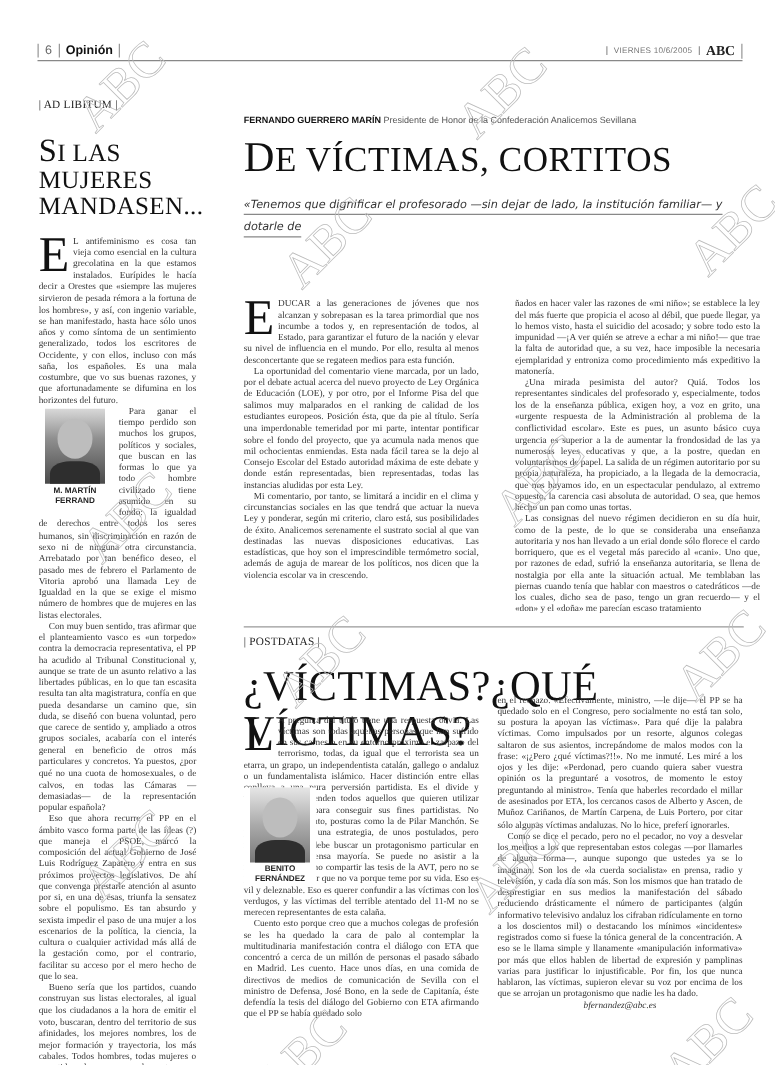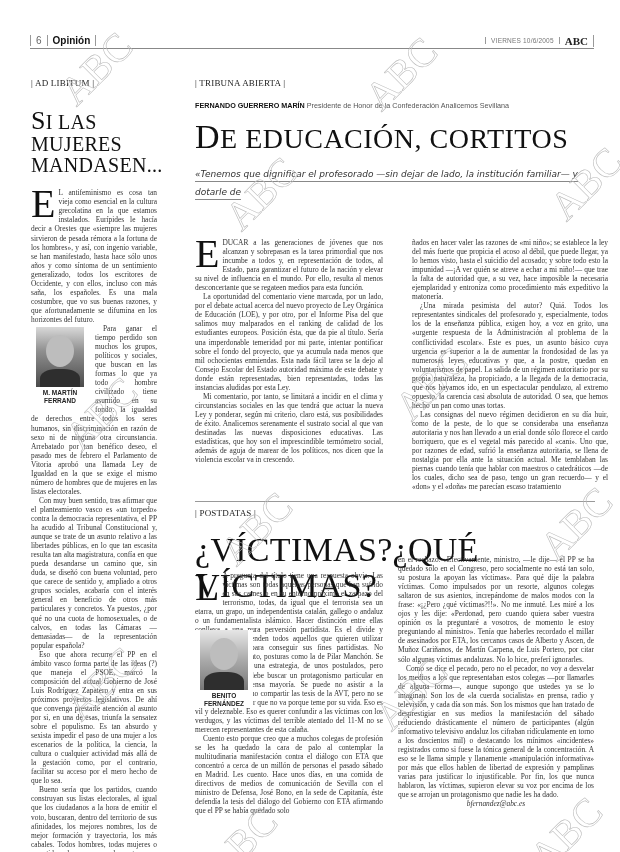--- a/index.html
+++ b/index.html
@@ -58,27 +58,26 @@
       <div class="cap"><span>M. MARTÍN</span><br><span>FERRAND</span></div>
     </div>
     <p>Para ganar el tiempo perdido son muchos los grupos, políticos y sociales, que buscan en las formas lo que ya todo hombre civilizado tiene asumido en su fondo: la igualdad de derechos entre todos los seres humanos, sin discriminación en razón de sexo ni de ninguna otra circunstancia. Arrebatado por tan benéfico deseo, el pasado mes de febrero el Parlamento de Vitoria aprobó una llamada Ley de Igualdad en la que se exige el mismo número de hombres que de mujeres en las listas electorales.</p>
     <p>Con muy buen sentido, tras afirmar que el planteamiento vasco es «un torpedo» contra la democracia representativa, el PP ha acudido al Tribunal Constitucional y, aunque se trate de un asunto relativo a las libertades públicas, en lo que tan escasita resulta tan alta magistratura, confía en que pueda desandarse un camino que, sin duda, se diseñó con buena voluntad, pero que carece de sentido y, ampliado a otros grupos sociales, acabaría con el interés general en beneficio de otros más particulares y concretos. Ya puestos, ¿por qué no una cuota de homosexuales, o de calvos, en todas las Cámaras —demasiadas— de la representación popular española?</p>
     <p>Eso que ahora recurre el PP en el ámbito vasco forma parte de las ideas (?) que maneja el PSOE, marcó la composición del actual Gobierno de José Luis Rodríguez Zapatero y entra en sus próximos proyectos legislativos. De ahí que convenga prestarle atención al asunto por si, en una de esas, triunfa la sensatez sobre el populismo. Es tan absurdo y sexista impedir el paso de una mujer a los escenarios de la política, la ciencia, la cultura o cualquier actividad más allá de la gestación como, por el contrario, facilitar su acceso por el mero hecho de que lo sea.</p>
     <p>Bueno sería que los partidos, cuando construyan sus listas electorales, al igual que los ciudadanos a la hora de emitir el voto, buscaran, dentro del territorio de sus afinidades, los mejores nombres, los de mejor formación y trayectoria, los más cabales. Todos hombres, todas mujeres o repartidos los unos y los otros en cualquier proporción. Hay que cambiarle el tiempo verbal a la jota de Gigantes y Cabezudos —«si las mujeres mandasen...»—; pero, como en todo, sin fanatismo y sin prisas. A ser posible, con talento.</p>
   </div>
 </div>
 
 <div class="abs" style="left:195px; top:78px; width:400px;">
-  <div class="section-label">| TRIBUNA ABIERTA |</div>
   <div class="byline" style="margin-top:13px;">
     <b>FERNANDO GUERRERO MARÍN</b>
     <span>Presidente de Honor de la Confederación Analicemos Sevillana</span>
   </div>
   <h1 class="headline" style="font-size:28px; margin-top:9px; letter-spacing:0.5px;">
-    <span style="font-size:34px;">D</span><span>E EDUCACIÓN, CORTITOS</span>
+    <span style="font-size:34px;">D</span><span>E VÍCTIMAS, CORTITOS</span>
   </h1>
   <div class="pullquote" style="margin-top:10px; width:410px;">
     <div><span class="ln">«Tenemos que dignificar el profesorado —sin dejar de lado, la institución familiar— y dotarle de</span></div>
   </div>
 </div>
 
 <div class="abs body-text" style="left:195px; top:238px; width:188px;">
   <p class="first"><span class="dropcap">E</span><span>DUCAR a las generaciones de jóvenes que nos alcanzan y sobrepasan es la tarea primordial que nos incumbe a todos y, en representación de todos, al Estado, para garantizar el futuro de la nación y elevar su nivel de influencia en el mundo. Por ello, resulta al menos desconcertante que se regateen medios para esta función.</span></p>
   <p>La oportunidad del comentario viene marcada, por un lado, por el debate actual acerca del nuevo proyecto de Ley Orgánica de Educación (LOE), y por otro, por el Informe Pisa del que salimos muy malparados en el ranking de calidad de los estudiantes europeos. Posición ésta, que da pie al título. Sería una imperdonable temeridad por mi parte, intentar pontificar sobre el fondo del proyecto, que ya acumula nada menos que mil ochocientas enmiendas. Esta nada fácil tarea se la dejo al Consejo Escolar del Estado autoridad máxima de este debate y donde están representadas, bien representadas, todas las instancias aludidas por esta Ley.</p>
   <p>Mi comentario, por tanto, se limitará a incidir en el clima y circunstancias sociales en las que tendrá que actuar la nueva Ley y ponderar, según mi criterio, claro está, sus posibilidades de éxito. Analicemos serenamente el sustrato social al que van destinadas las nuevas disposiciones educativas. Las estadísticas, que hoy son el imprescindible termómetro social, además de aguja de marear de los políticos, nos dicen que la violencia escolar va in crescendo.</p>

